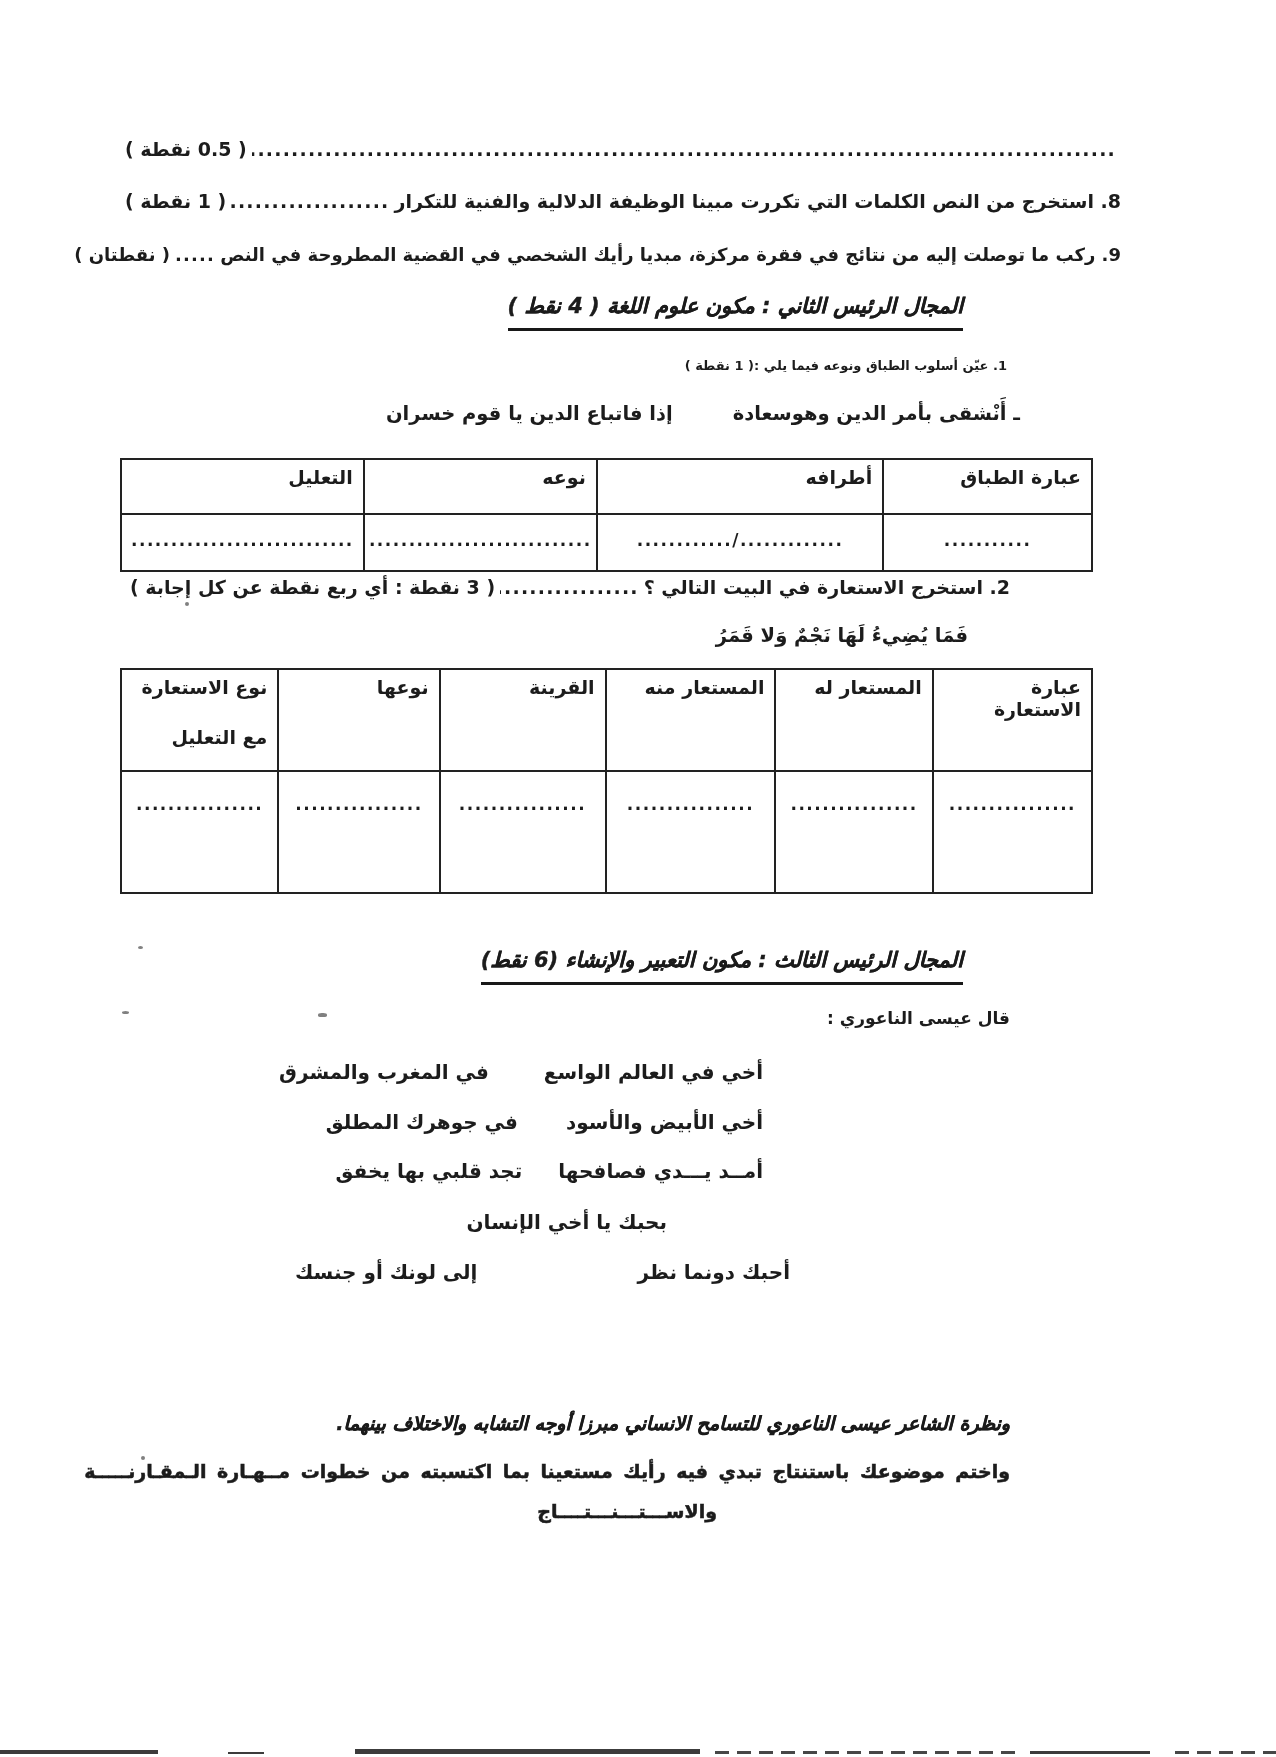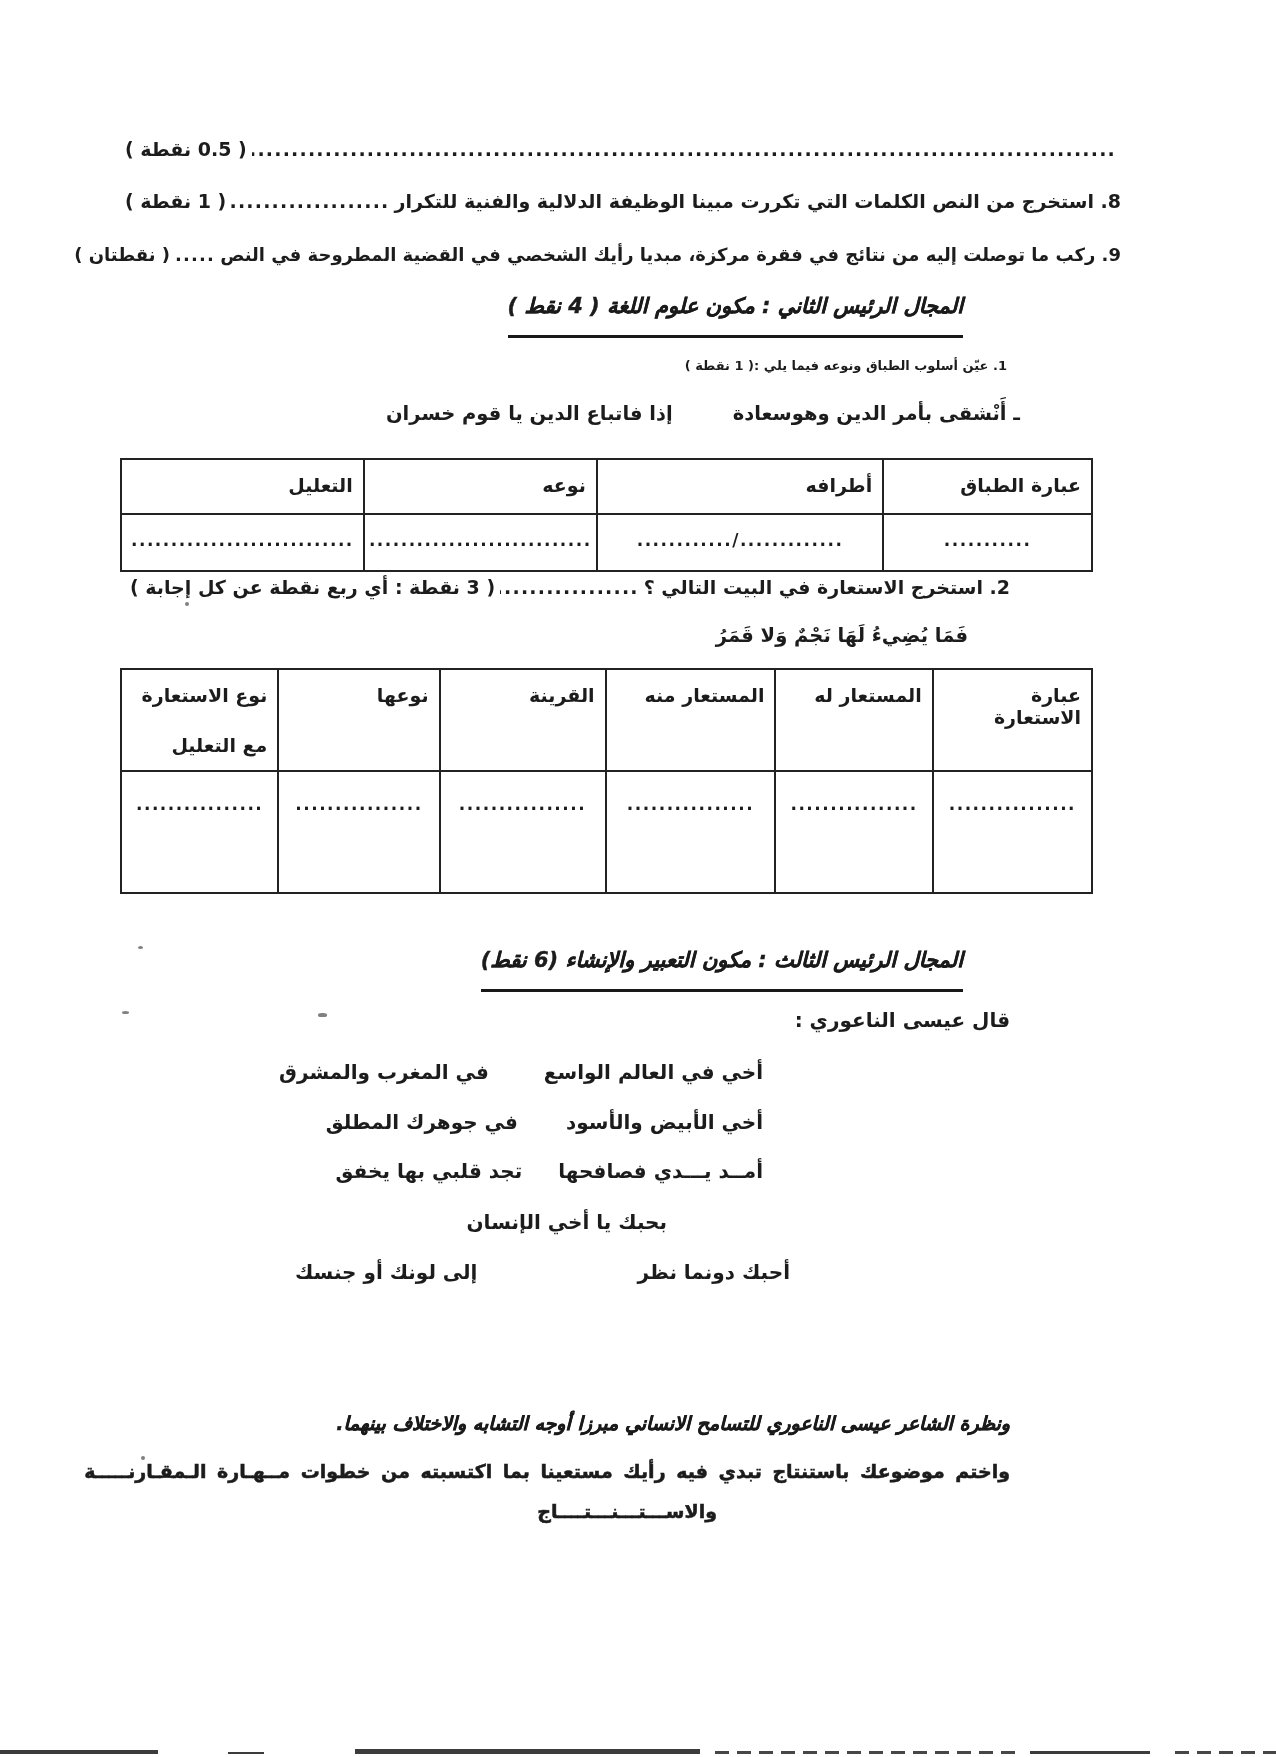--- a/index.html
+++ b/index.html
@@ -18,29 +18,29 @@
   
   .qline{display:flex;align-items:baseline;font-size:19px;}
   .q-text{white-space:nowrap;flex:0 0 auto;}
   .q-dots{flex:1 1 auto;min-width:0;overflow:hidden;white-space:nowrap;letter-spacing:1.2px;margin:0 5px;}
   .q-dots-fixed{flex:0 0 auto;white-space:nowrap;letter-spacing:1.2px;margin:0 5px;}
   .q-pts{white-space:nowrap;flex:0 0 auto;}
   .small{font-size:18px;}
   
   .sec-title{
     font-size:21px;font-style:italic;white-space:nowrap;
-    border-bottom:3px solid #181818;padding-bottom:17px;
+    border-bottom:3px solid #181818;padding-bottom:10px;
     -webkit-text-stroke:0.4px #1b1b1b;
   }
   
   .verse{display:flex;align-items:baseline;font-size:19.5px;white-space:nowrap;}
   
   table{border-collapse:collapse;table-layout:fixed;}
   td{border:2px solid #222222;vertical-align:top;}
-  .thead td{font-size:19px;text-align:right;padding:14px 10px 0 4px;}
+  .thead td{font-size:19px;text-align:right;padding:6px 10px 0 4px;}
   .t1-body td{text-align:center;vertical-align:middle;letter-spacing:1.5px;font-size:17px;padding-bottom:6px;}
   .t2-body td{text-align:center;letter-spacing:1.5px;font-size:17px;padding-top:22px;}
   .hdr2line .l2{display:block;margin-top:28px;}
   
   .poem-line{display:flex;align-items:baseline;font-size:20px;white-space:nowrap;letter-spacing:.3px;}
   
   .essay{font-size:19px;white-space:nowrap;-webkit-text-stroke:0.5px #1a1a1a;}
   .wide-words{word-spacing:4px;}
   
   .speck{position:absolute;background:#555;border-radius:50%;opacity:.75;}
@@ -141,21 +141,21 @@
       <td>................</td>
       <td>................</td>
       <td>................</td>
       <td>................</td>
     </tr>
   </tbody>
     </table>
 
   <div class="abs sec-title" style="top:948px;right:313px;">المجال الرئيس الثالث : مكون التعبير والإنشاء (6 نقط)</div>
 
-  <div class="abs" style="top:1008px;right:266px;font-size:20px;white-space:nowrap;">قال عيسى الناعوري :</div>
+  <div class="abs" style="top:1008px;right:266px;font-size:17px;white-space:nowrap;">قال عيسى الناعوري :</div>
 
   <div class="abs poem-line" style="top:1060px;right:513px;">
     <span>أخي في العالم الواسع</span>
     <span style="width:55px;flex:0 0 auto;"></span>
     <span>في المغرب والمشرق</span>
   </div>
   <div class="abs poem-line" style="top:1110px;right:513px;">
     <span>أخي الأبيض والأسود</span>
     <span style="width:48px;flex:0 0 auto;"></span>
     <span>في جوهرك المطلق</span>

